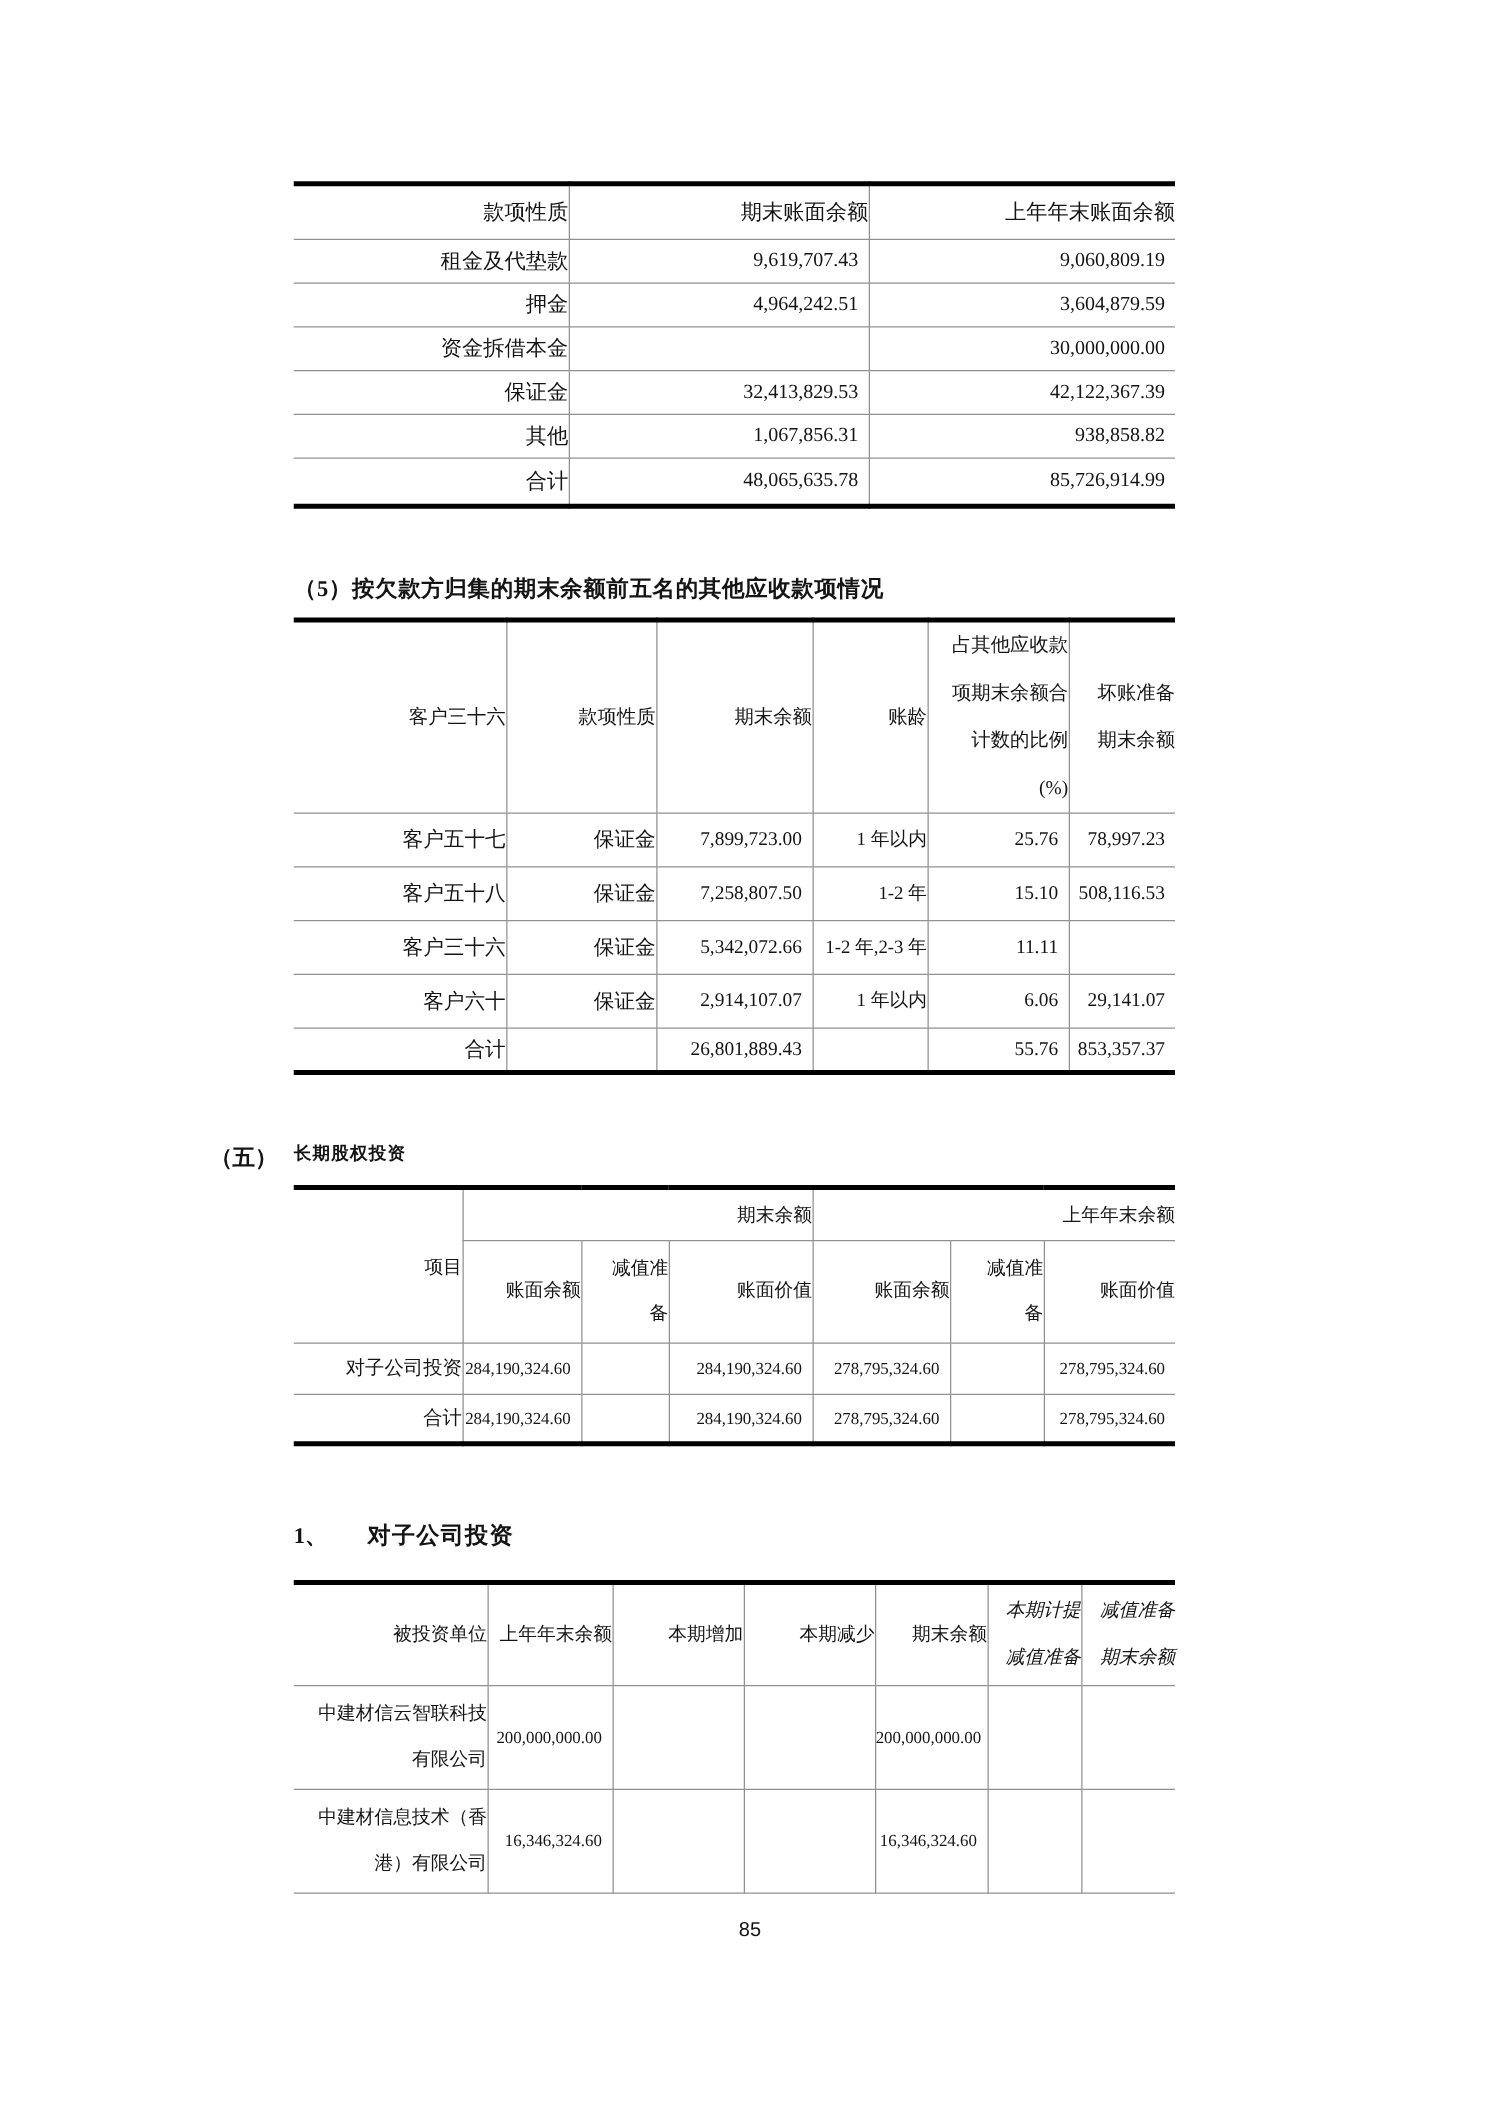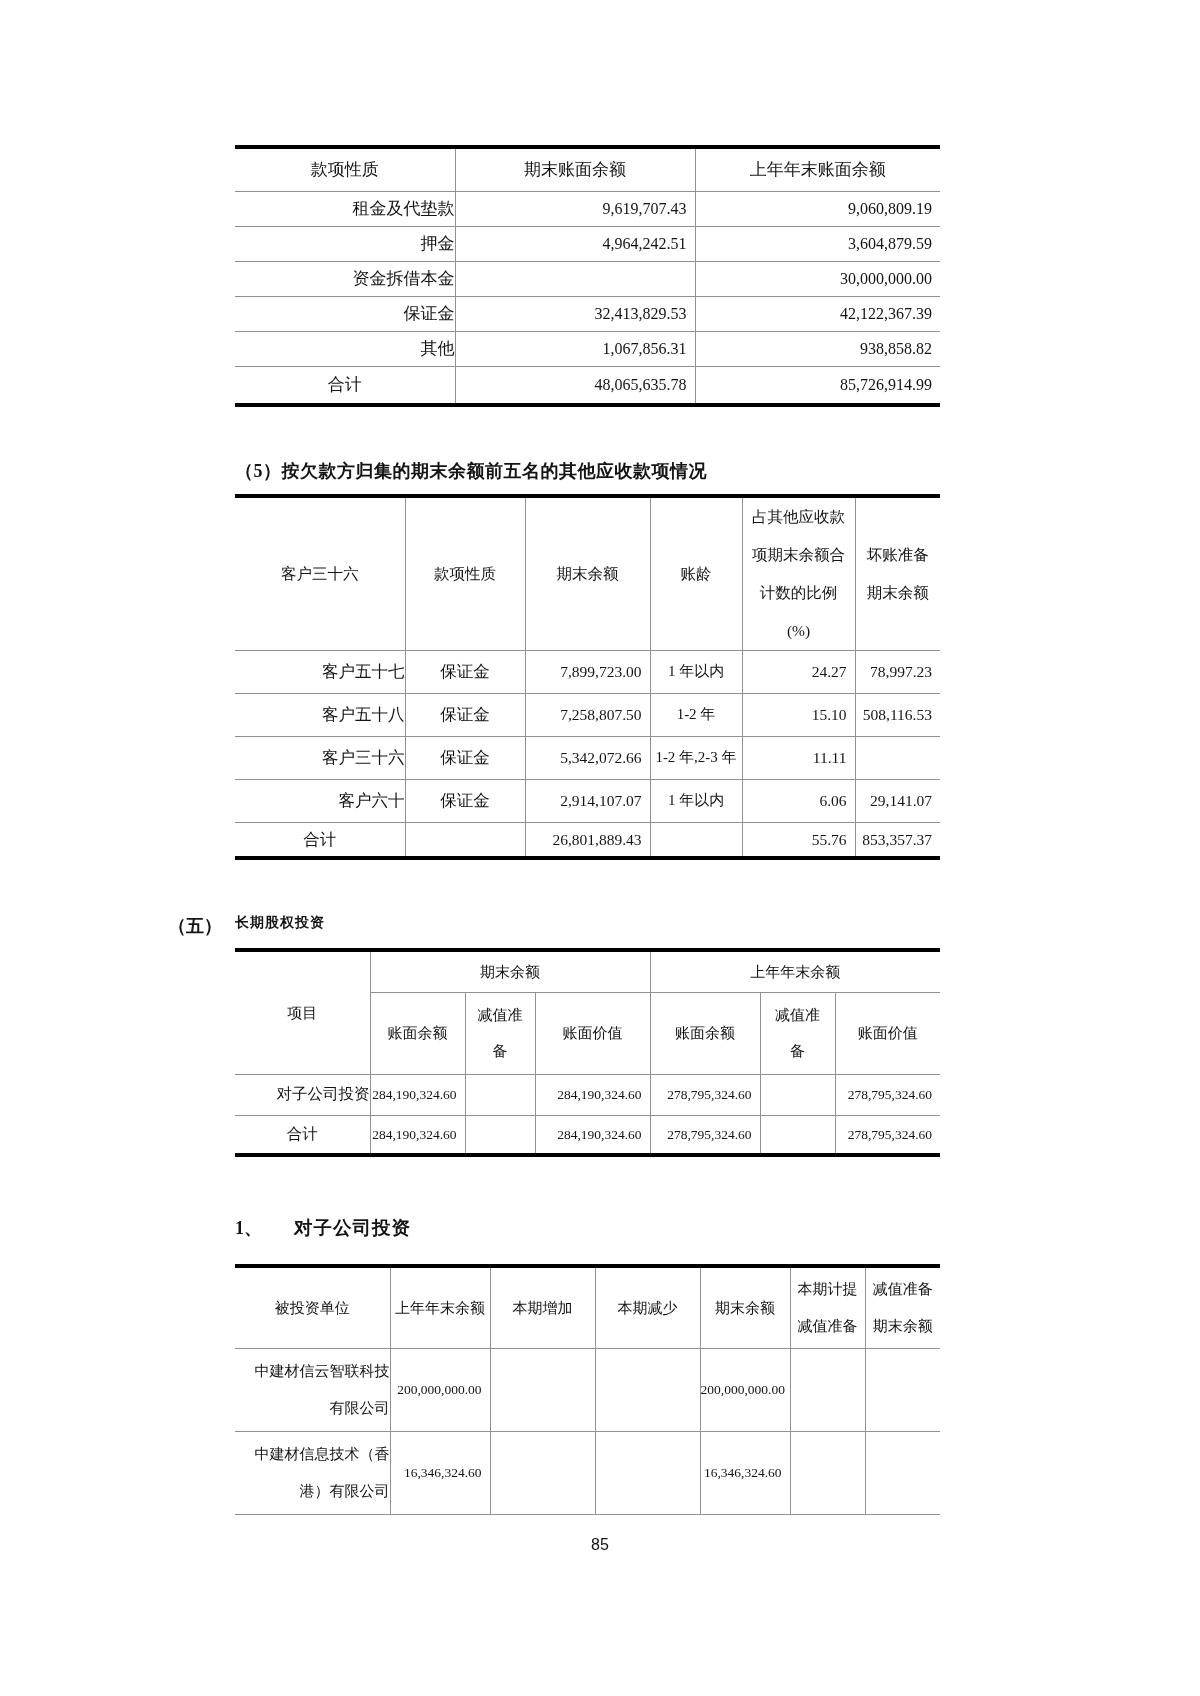--- a/index.html
+++ b/index.html
@@ -14,21 +14,21 @@
   .content { position: absolute; left: 168px; top: 145px; width: 772px; }
   .tbl-wrap { margin-left: 67px; width: 705px; }
 
   table { border-collapse: collapse; width: 705px; table-layout: fixed; }
   table.fin { border-top: 4px solid #000; border-bottom: 4px solid #000; }
   table.fin.thin-bottom { border-bottom: 1px solid #6f6f6f; }
   th, td { border: 1px solid #919191; font-weight: normal; vertical-align: middle; padding: 0; }
   tr > *:first-child { border-left: none; }
   tr > *:last-child  { border-right: none; }
 
-  .c { text-align: center; }
+  .c { text-align: right; }
   .l { text-align: right; padding-left: 7px; }
   .r { text-align: right; padding-right: 8px; }
   .nowrap { white-space: nowrap; }
 
   
   .t1 th { height: 44px; font-size: 17px; }
   .t1 td { height: 35px; font-size: 17px; }
   .t1 td.num { font-size: 16px; }
   .t1 tr.total td { height: 39px; }
 
@@ -47,21 +47,21 @@
   .t3 tr.sub th { height: 82px; line-height: 2.4; }
   .t3 td { height: 41px; font-size: 15.5px; }
   .t3 td.num { font-size: 13.5px; }
   .t3 tr.total td { height: 40px; }
   .narrow3 { display: inline-block; max-width: 3.2em; }
 
   
   .t4 th { height: 82px; font-size: 15px; line-height: 2.45; }
   .t4 td { height: 83px; font-size: 15px; line-height: 2.45; }
   .t4 td.num { font-size: 13.5px; line-height: 1.2; }
-  .wrap4b { display: inline-block; max-width: 4.4em; }
+  .wrap4b { display: inline-block; max-width: 4.4em; font-style: italic; }
 
   .sec5-title {
     font-size: 18px; font-weight: bold; margin: 52px 0 11px 0; letter-spacing: 0.5px;
   }
   .sec-row { display: flex; margin-top: 54px; margin-bottom: 10px; }
   .sec-row .sec-label { width: 67px; font-size: 18px; font-weight: bold; }
   .sec-row .sec-title { font-size: 14px; font-weight: bold; letter-spacing: 1px; }
   .sec1-row { margin-top: 58px; margin-bottom: 24px; }
   .sec1-row .sec-label { display: inline-block; width: 55px; font-size: 18px; font-weight: bold; }
   .sec1-row .sec-title { font-size: 18.5px; font-weight: bold; letter-spacing: 1px; }
@@ -142,21 +142,21 @@
         <th class="c">期末余额</th>
         <th class="c">账龄</th>
         <th class="c"><span class="wrap6">占其他应收款项期末余额合计数的比例(%)</span></th>
         <th class="c"><span class="wrap4">坏账准备期末余额</span></th>
       </tr>
       <tr>
         <td class="l">客户五十七</td>
         <td class="c">保证金</td>
         <td class="r num">7,899,723.00</td>
         <td class="c age nowrap">1 年以内</td>
-        <td class="r num">24.27</td>
+        <td class="r num">25.76</td>
         <td class="r num">78,997.23</td>
       </tr>
       <tr>
         <td class="l">客户五十八</td>
         <td class="c">保证金</td>
         <td class="r num">7,258,807.50</td>
         <td class="c age nowrap">1-2 年</td>
         <td class="r num">15.10</td>
         <td class="r num">508,116.53</td>
       </tr>

